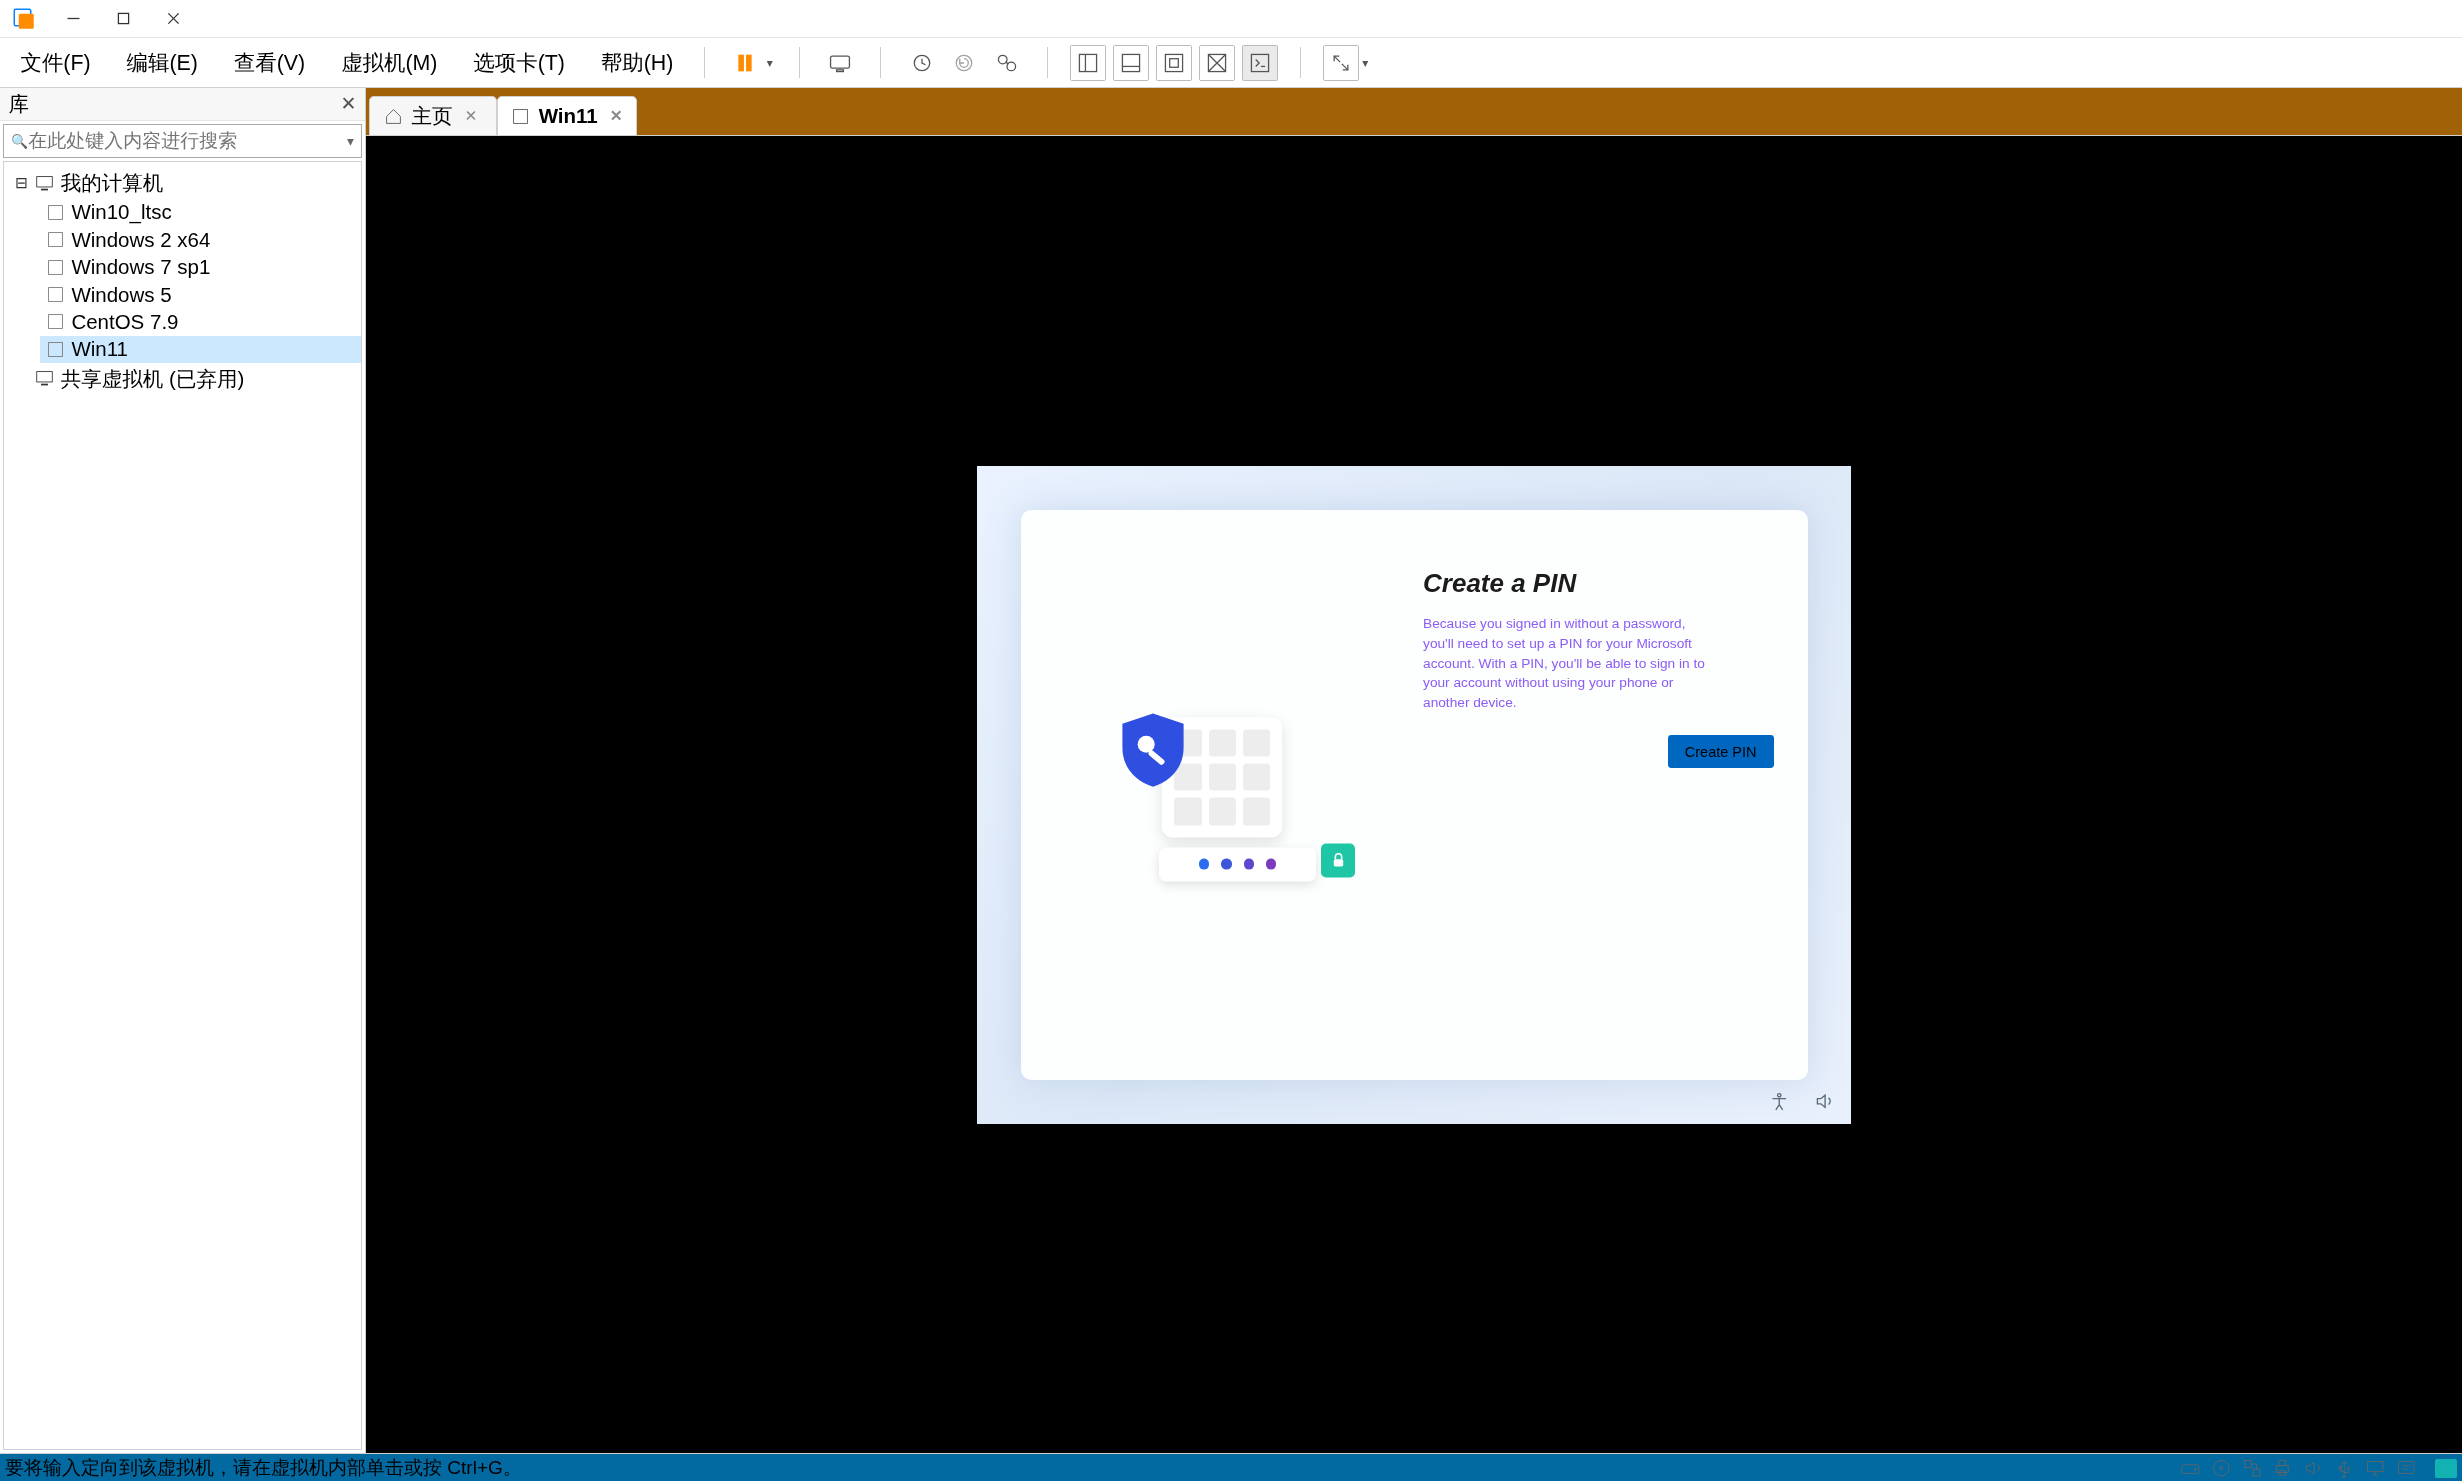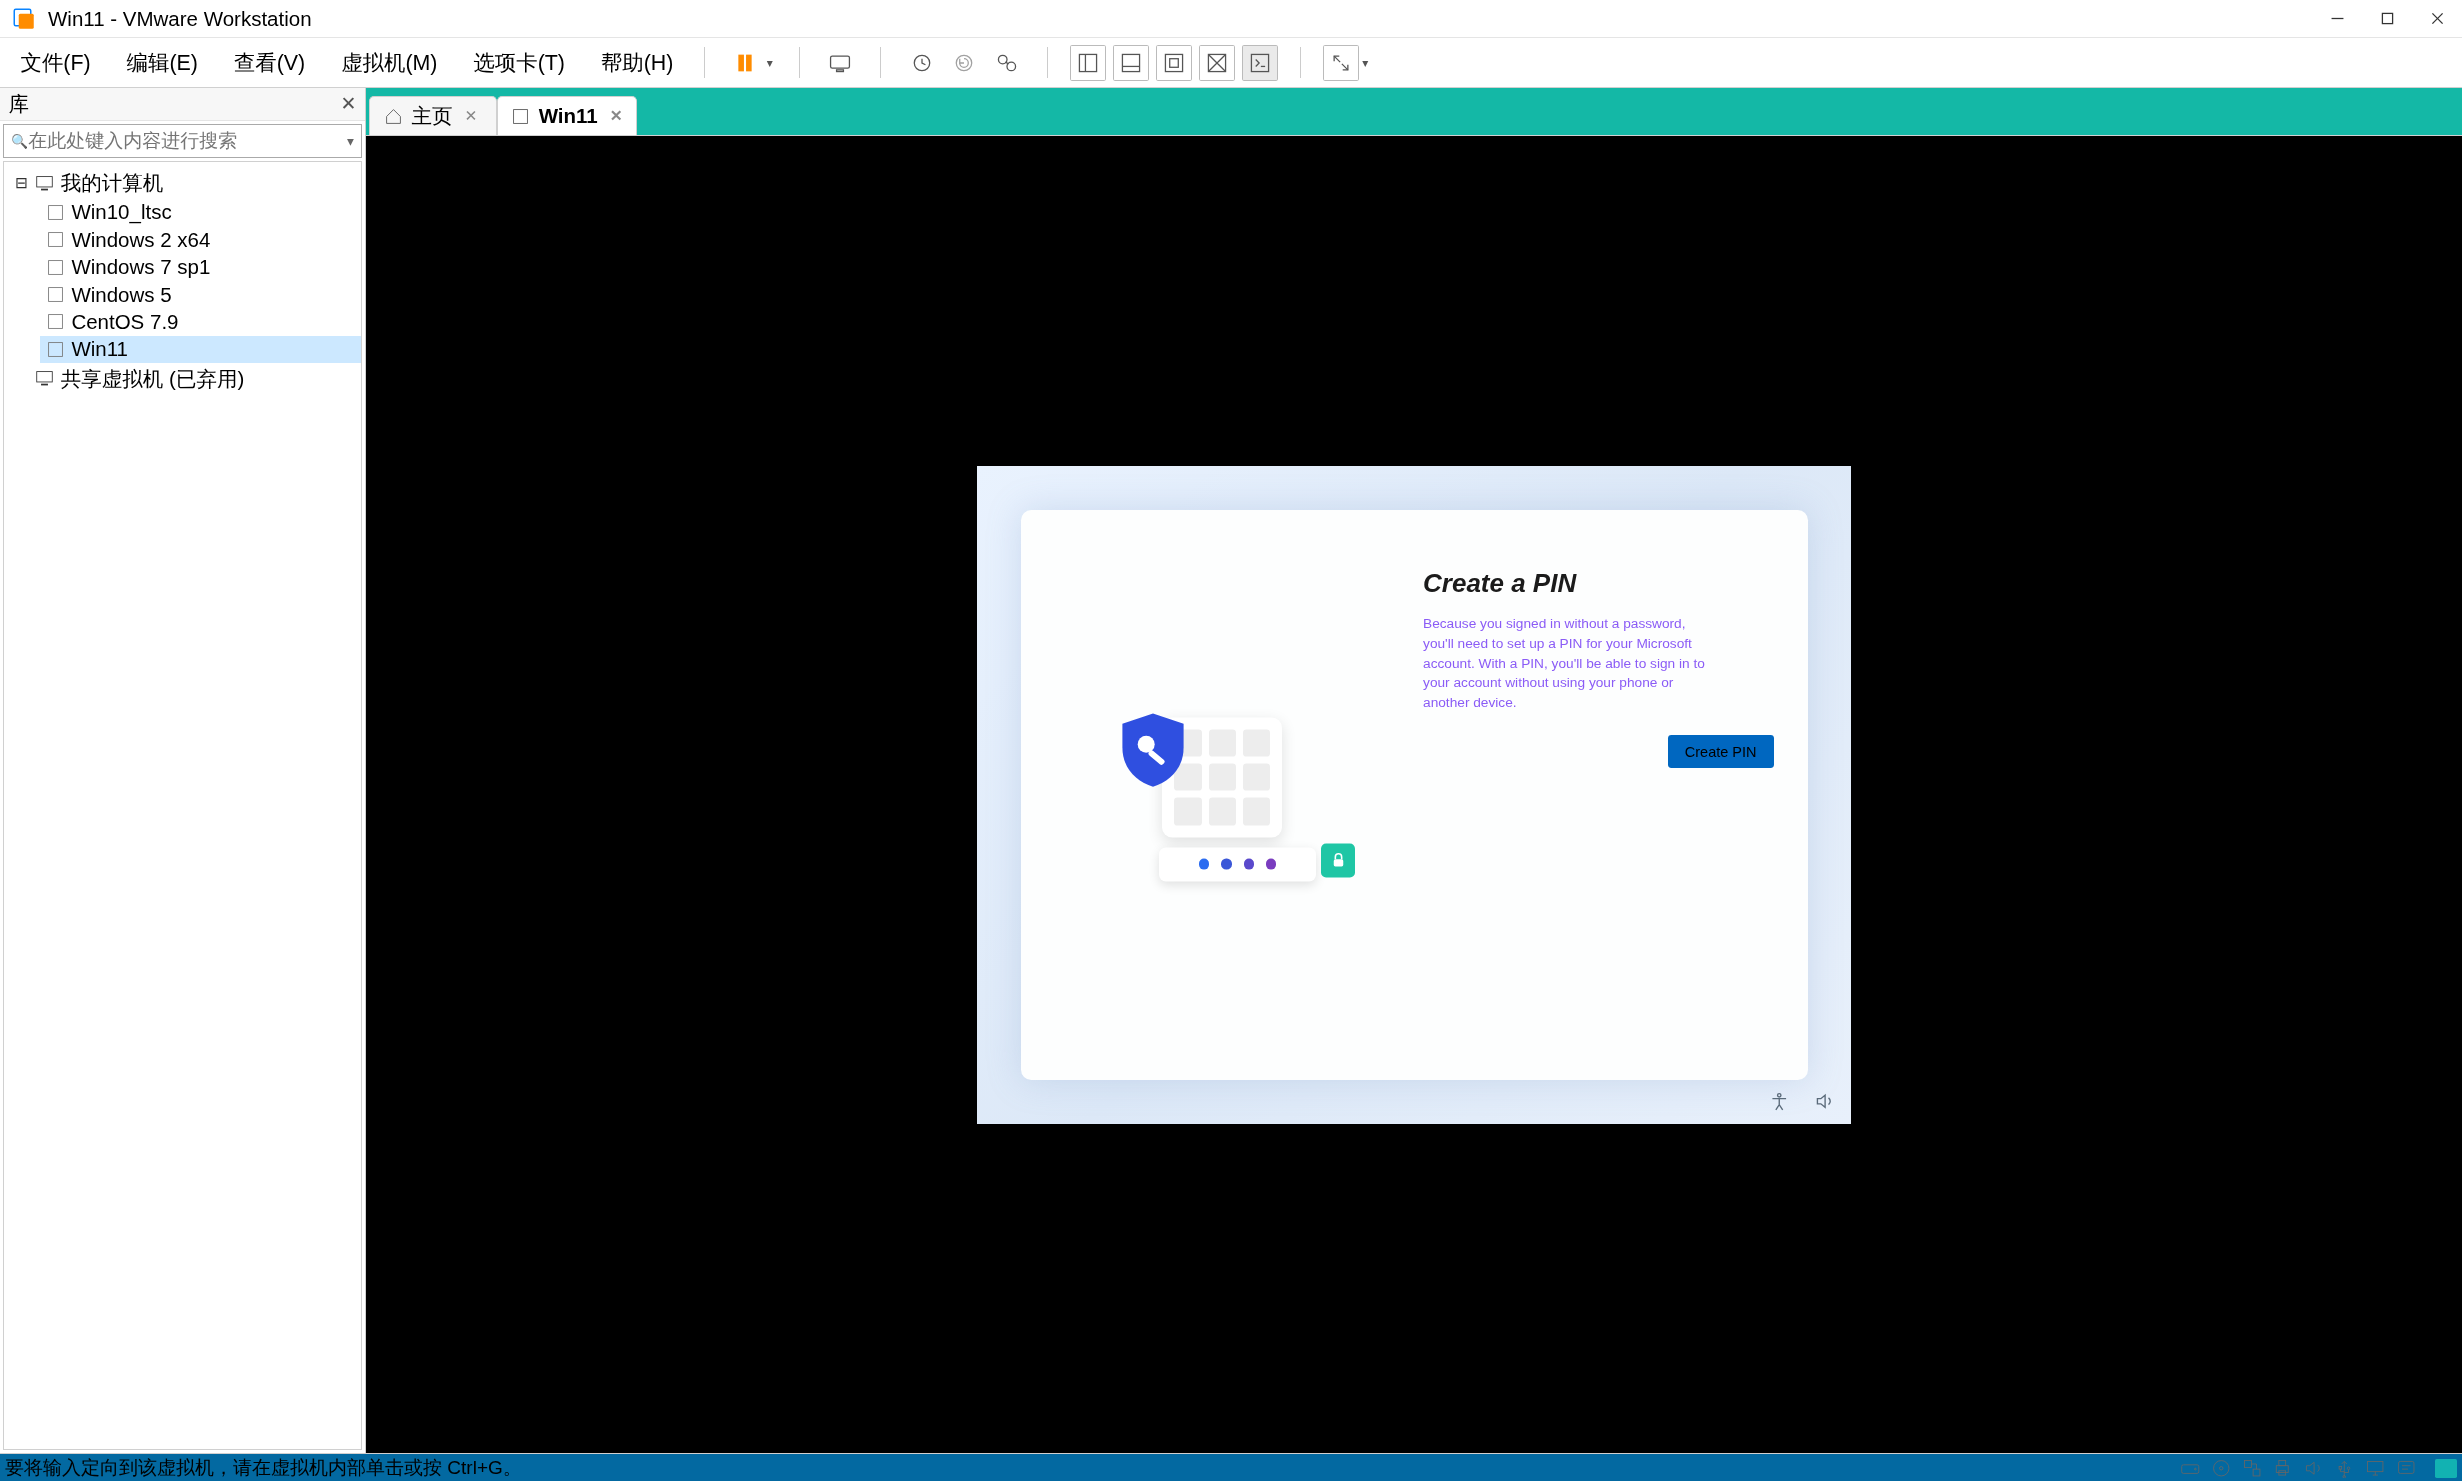--- a/index.html
+++ b/index.html
@@ -42,21 +42,21 @@
   .search-row .mag, .search-row .chev { color:#666; }
   .tree { flex:1; padding:5.1px 0 5.1px 5.1px; font-size:20.5px; overflow:auto; border:0.9px solid #d0d0d0; margin:0 3.4px 3.4px 3.4px; }
   .tree-node { display:flex; align-items:center; gap:6.8px; padding:1.7px 5.1px; white-space:nowrap; }
   .tree-children { padding-left:31px; }
   .tree-node svg { width:19px; height:19px; }
   .tree-node.selected { background:#cce8ff; }
   .expander { width:13.7px; text-align:center; color:#333; font-size:15.4px; }
 
   
   .right { flex:1; display:flex; flex-direction:column; background:#f0f0f0; }
-  .tabstrip { height:48px; display:flex; align-items:flex-end; gap:0; background:#14b8a6; border-bottom:0.9px solid #d0d0d0; padding-left:3.4px; }
+  .tabstrip { height:48px; display:flex; align-items:flex-end; gap:0; background:#a16207; border-bottom:0.9px solid #d0d0d0; padding-left:3.4px; }
   .tab { height:39px; min-width:128px; padding:0 13.7px; display:flex; align-items:center; gap:8.5px; font-size:20.5px;
          background:#f6f6f6; border:0.9px solid #d0d0d0; border-bottom:none; border-top-left-radius:5.1px; border-top-right-radius:5.1px; position:relative; margin-right:-0.9px; }
   .tab.active { background:#ffffff; font-weight:600; }
   .tab .close { color:#888; font-size:15.4px; margin-left:3.4px; }
   .tab .ticon { width:19px; height:19px; }
   .play-overlay { position:relative; }
   .play-overlay::after { content:""; position:absolute; right:-3.4px; bottom:-3.4px; width:0; height:0; border-left:8.5px solid #2ecc71; border-top:5.1px solid transparent; border-bottom:5.1px solid transparent; }
 
   .guest-area { flex:1; background:#000; position:relative; }
 
@@ -102,21 +102,20 @@
   .statusbar .endcap { width:22px; height:19px; background:#12b2b2; margin-left:8.5px; border-radius:1.7px; }
 </style>
 </head>
 <body>
 
 <div class="titlebar">
   <svg class="app-icon" viewBox="0 0 32 32">
     <rect x="3" y="3" width="22" height="22" rx="2" fill="none" stroke="#0a84ff" stroke-width="2"></rect>
     <rect x="9" y="9" width="20" height="20" rx="2" fill="#ff8c00"></rect>
   </svg>
-  <div class="title">Win11 - VMware Workstation</div>
   <div class="winbtns">
     <div class="winbtn">
         <svg viewBox="0 0 20 20">
           <line x1="3" y1="10" x2="17" y2="10" stroke="#333" stroke-width="1.5"></line>
         </svg>
       </div>
     <div class="winbtn">
         <svg viewBox="0 0 20 20">
           <rect x="4" y="4" width="12" height="12" fill="none" stroke="#333" stroke-width="1.5"></rect>
         </svg>

